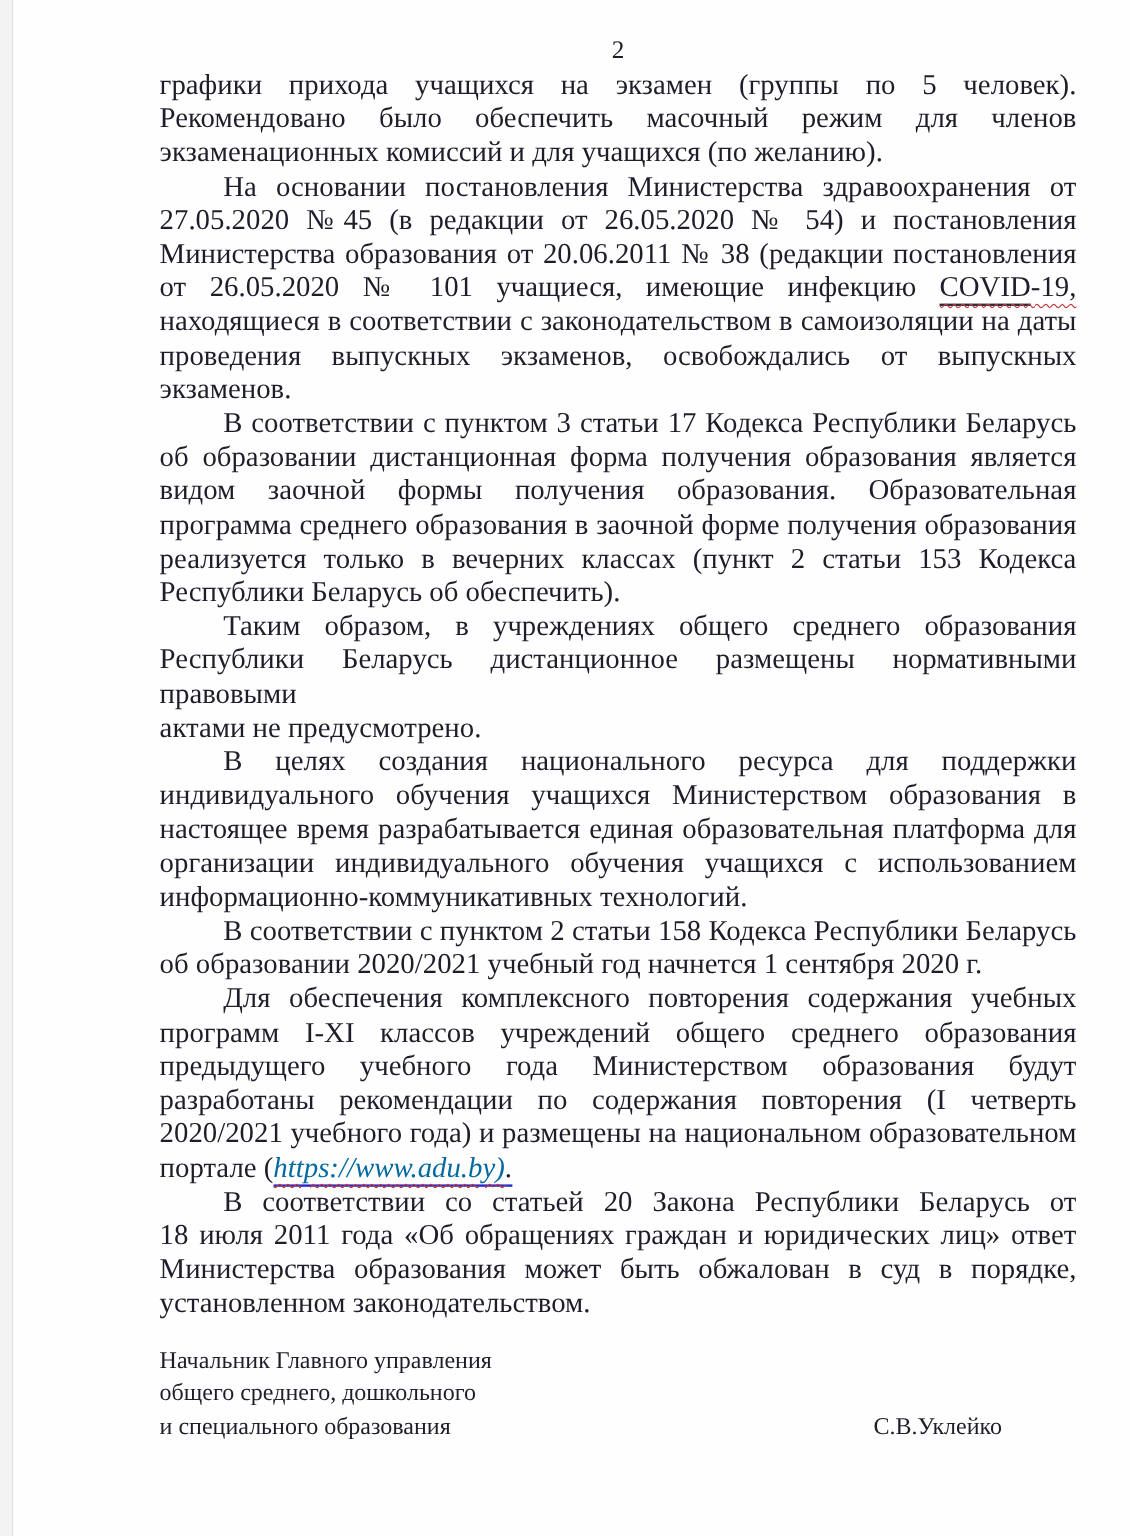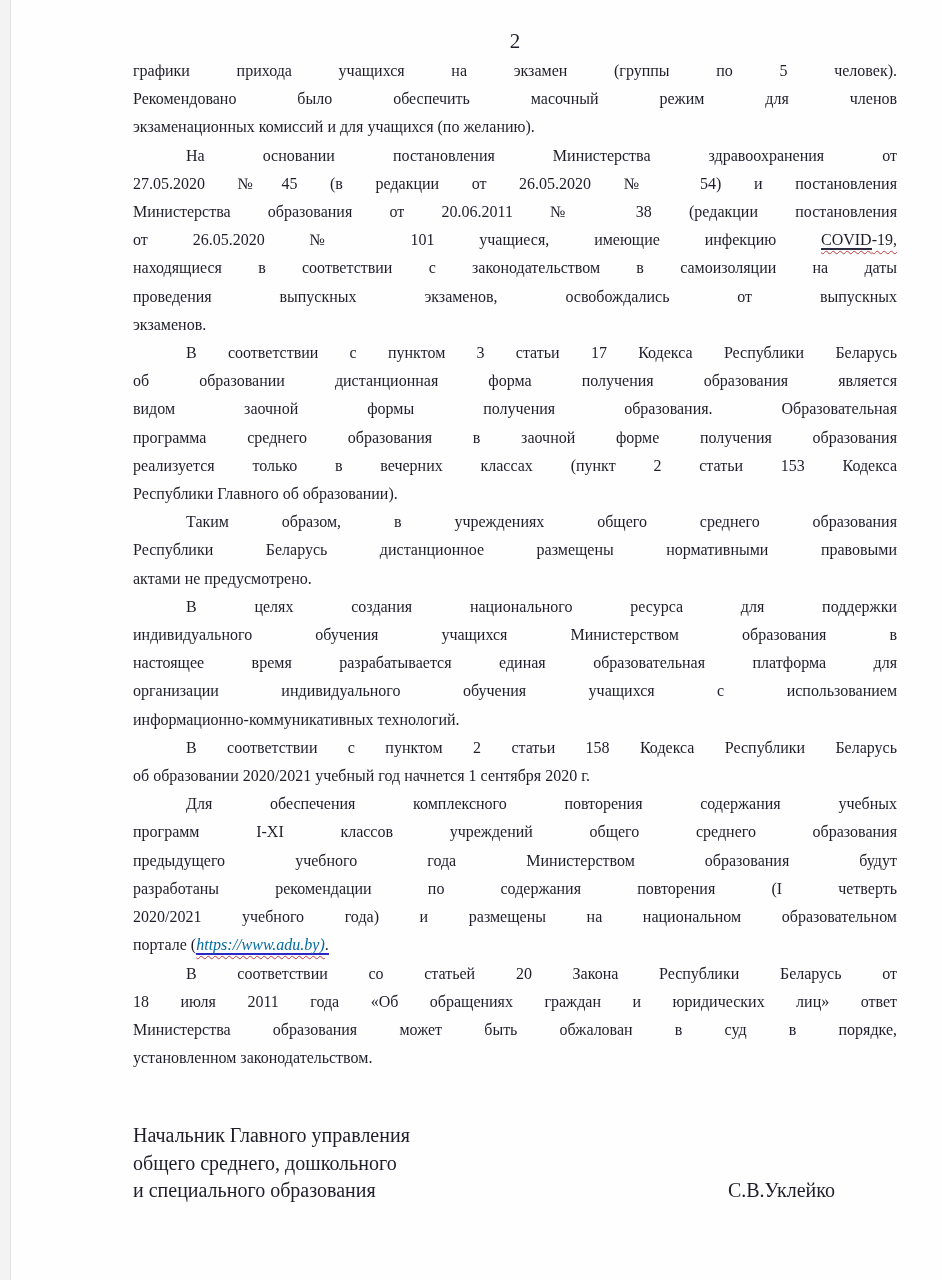--- a/index.html
+++ b/index.html
@@ -20,21 +20,21 @@
     position: absolute; left: 10px; top: 0; width: 1px; height: 100%;
     background: #e2e2e2;
   }
   .content { position: absolute; left: 133px; top: 26px; width: 764px; }
   .page-num {
     text-align: center;
     font-size: 21px; line-height: 30px;
     margin-bottom: 1px;
   }
   .line {
-    font-size: 16px;
+    font-size: 24px;
     line-height: 28.2px;
     text-align: justify;
     text-align-last: justify;
   }
   .line.last { text-align-last: left; }
   .line.indent { padding-left: 53px; }
   .covid {
     border-bottom: 2px solid #2c2c40;
     text-decoration: underline wavy #c43a3a 1px;
     text-underline-offset: 5px;
@@ -48,21 +48,21 @@
     font-style: italic;
     border-bottom: 2px solid #2a29c6;
     text-decoration: underline wavy #c43a3a 1px;
     text-underline-offset: 5px;
     cursor: pointer;
   }
   .after-link { border-bottom: 2px solid #2a29c6; }
   .signature {
     display: flex;
     justify-content: space-between;
-    margin-top: 50px;
+    margin-top: 20px;
     font-size: 20px;
     line-height: 27.5px;
   }
   .sig-name { align-self: flex-end; margin-right: 62px; }
 </style>
 </head>
 <body>
 
 <div class="page">
   <div class="edge-shade"></div>
@@ -85,21 +85,21 @@
           <div class="line"><span>находящиеся в соответствии с законодательством в самоизоляции на даты</span></div>
           <div class="line"><span>проведения выпускных экзаменов, освобождались от выпускных</span></div>
           <div class="line last"><span>экзаменов.</span></div>
         </div>
         <div class="para">
           <div class="line indent"><span>В соответствии с пунктом 3 статьи 17 Кодекса Республики Беларусь</span></div>
           <div class="line"><span>об образовании дистанционная форма получения образования является</span></div>
           <div class="line"><span>видом заочной формы получения образования. Образовательная</span></div>
           <div class="line"><span>программа среднего образования в заочной форме получения образования</span></div>
           <div class="line"><span>реализуется только в вечерних классах (пункт 2 статьи 153 Кодекса</span></div>
-          <div class="line last"><span>Республики Главного об образовании).</span></div>
+          <div class="line last"><span>Республики Беларусь об обеспечить).</span></div>
         </div>
         <div class="para">
           <div class="line indent"><span>Таким образом, в учреждениях общего среднего образования</span></div>
           <div class="line"><span>Республики Беларусь дистанционное размещены нормативными правовыми</span></div>
           <div class="line last"><span>актами не предусмотрено.</span></div>
         </div>
         <div class="para">
           <div class="line indent"><span>В целях создания национального ресурса для поддержки</span></div>
           <div class="line"><span>индивидуального обучения учащихся Министерством образования в</span></div>
           <div class="line"><span>настоящее время разрабатывается единая образовательная платформа для</span></div>

